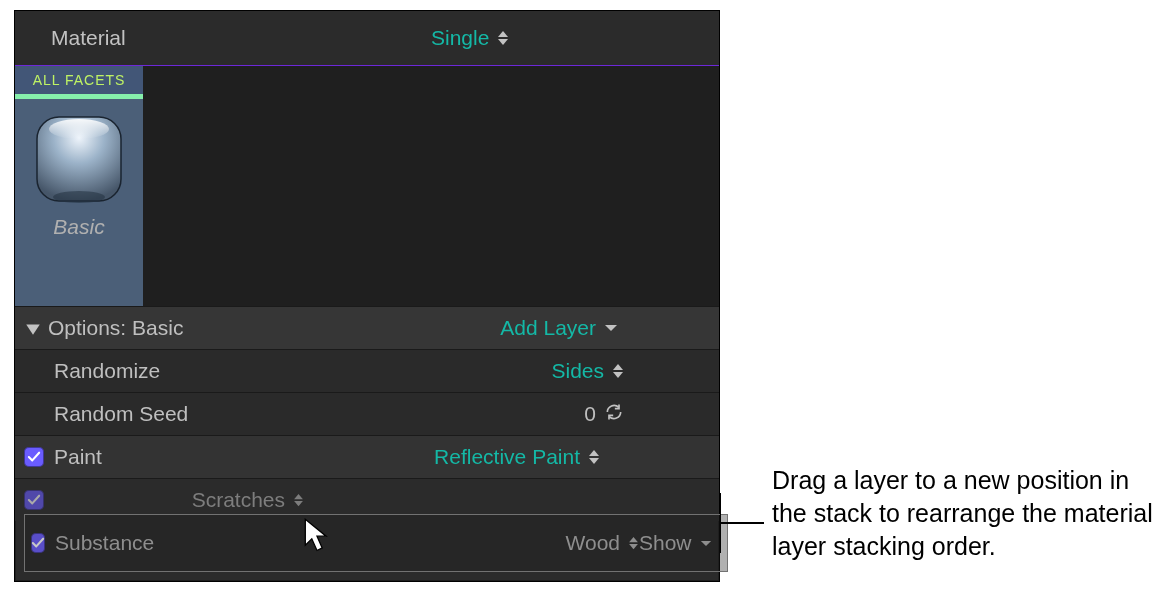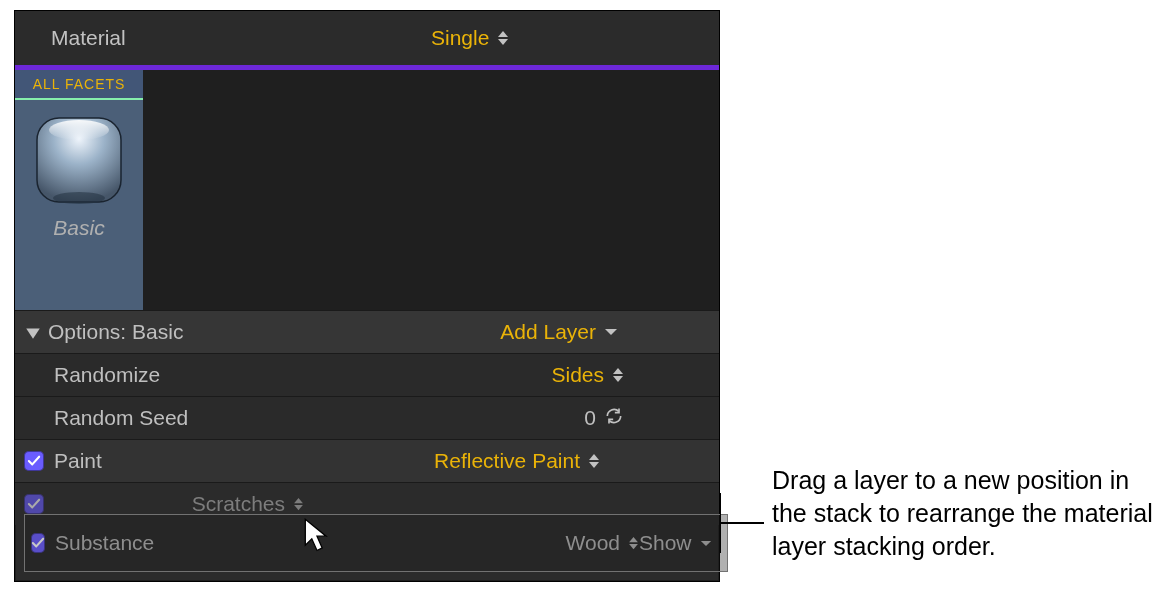--- a/index.html
+++ b/index.html
@@ -21,29 +21,29 @@
     height: 570px;
     background: #2b2b2b;
     border: 1px solid #000;
     box-shadow: inset 0 0 0 1px #1f1f1f;
   }
   .header-row {
     display: flex;
     align-items: center;
     height: 54px;
     padding-left: 36px;
-    border-bottom: 5px solid #6d28d9;
+    border-bottom: 1px solid #6d28d9;
     background: #2b2b2b;
   }
   .header-label { flex: 0 0 380px; color: #c2c2c2; }
   .popup {
     display: inline-flex;
     align-items: center;
     gap: 8px;
-    color: #eab308;
+    color: #14b8a6;
   }
   .popup .spin {
     display: inline-flex;
     flex-direction: column;
     line-height: 0;
   }
   .spin svg { width: 12px; height: 8px; }
   .spin svg path { fill: #c2c2c2; }
 
   .facets-bar {
@@ -56,22 +56,22 @@
     width: 128px;
     margin: 0 0 0 0;
     background: #4b5f78;
     display: flex;
     flex-direction: column;
     align-items: stretch;
   }
   .facet-tab {
     height: 28px;
     background: #425677;
-    border-bottom: 2px solid #86efac;
-    color: #eab308;
+    border-bottom: 5px solid #86efac;
+    color: #bef264;
     font-size: 14px;
     letter-spacing: 1px;
     display: flex;
     align-items: center;
     justify-content: center;
   }
   .facet-thumb {
     width: 100px;
     height: 100px;
     margin: 10px auto 6px auto;

